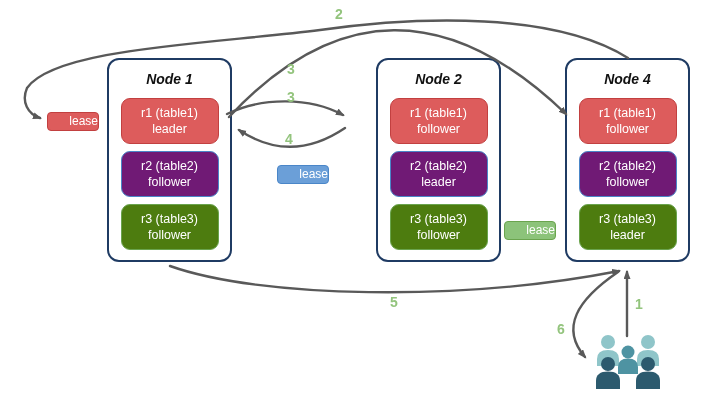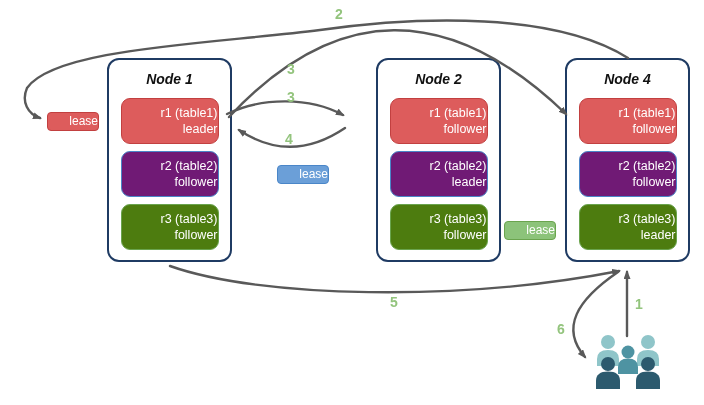--- a/index.html
+++ b/index.html
@@ -32,21 +32,21 @@
   }
   .replicas { margin-top: 8px; }
   .replica {
     width: 96px; height: 44px;
     margin: 0 auto 7px auto;
     border-radius: 9px;
     color: #ffffff;
     font-size: 12.5px;
     line-height: 1.32;
     display: flex; flex-direction: column;
-    align-items: flex-end; justify-content: center;
+    align-items: center; justify-content: center;
     text-align: center;
   }
   .replica.red   { background:#DD5C5C; border:1.5px solid #C24040; }
   .replica.blue  { background:#701a75; border:1.5px solid #4A86C8; }
   .replica.green { background:#4d7c0f; border:1.5px solid #6AA44E; }
   .lease {
     position: absolute;
     width: 50px; height: 17px;
     border-radius: 4px;
     color: #ffffff;

